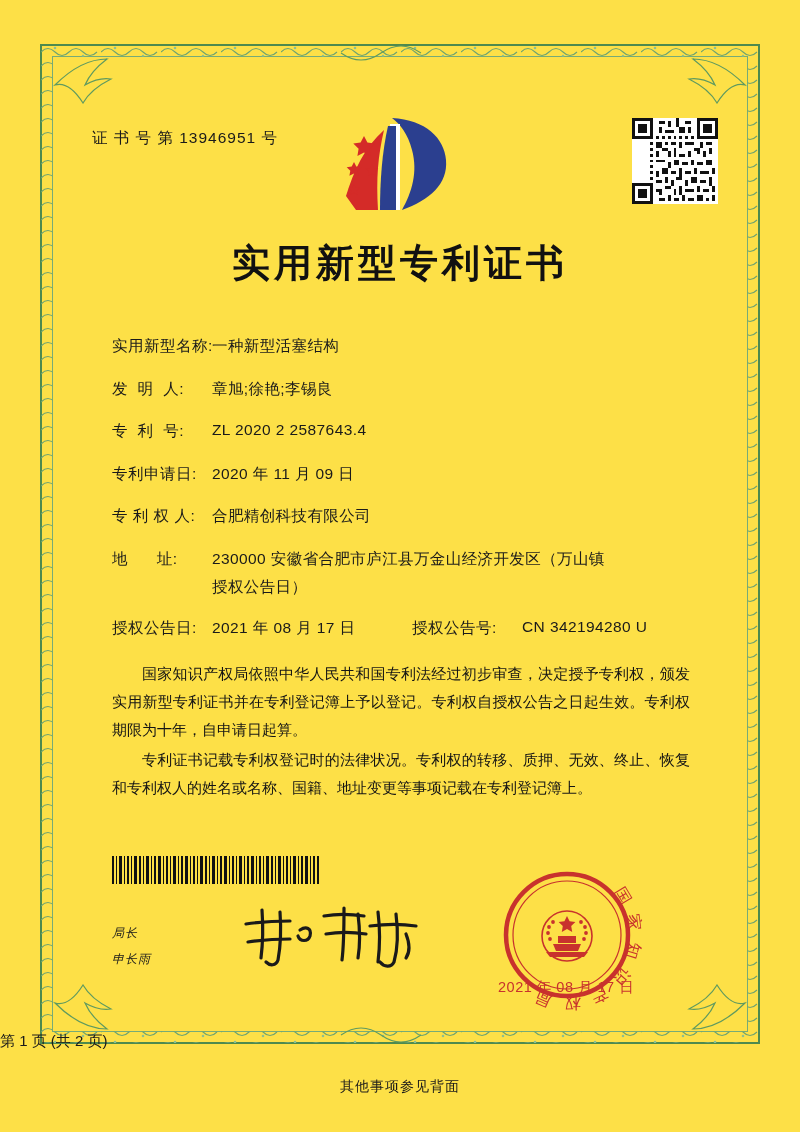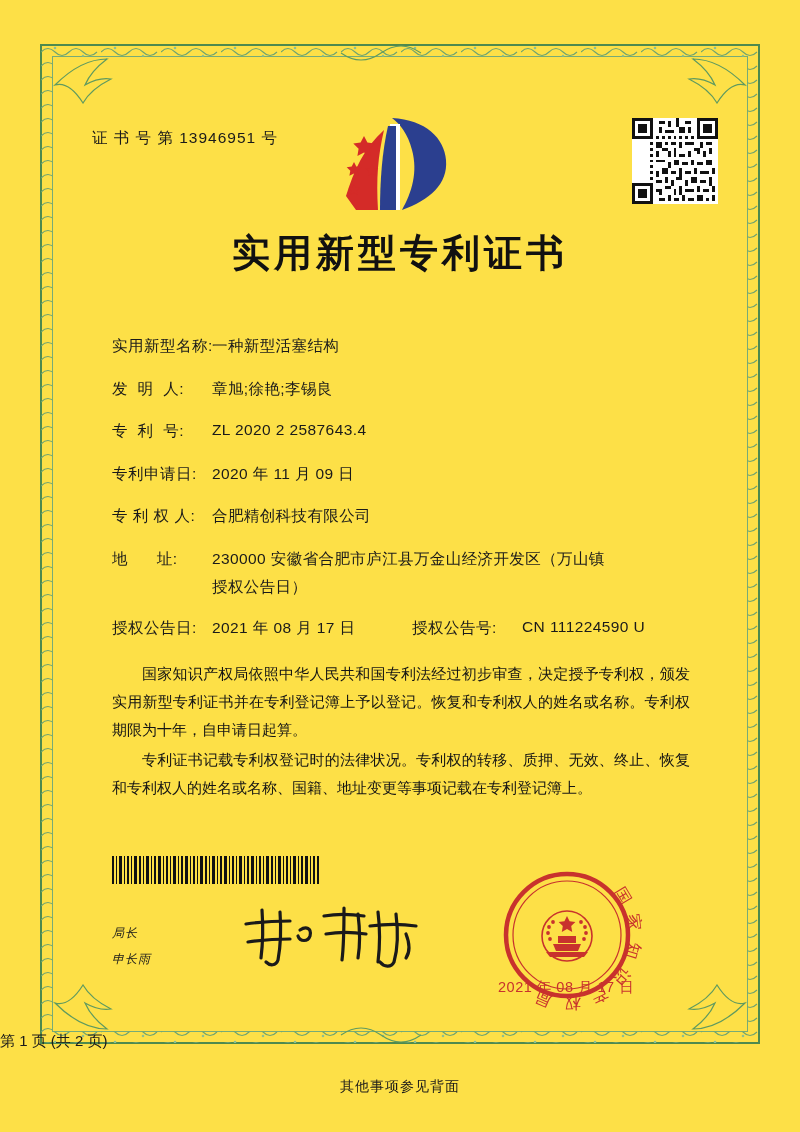--- a/index.html
+++ b/index.html
@@ -72,21 +72,21 @@
     left: 632px;
     top: 118px;
     width: 86px;
     height: 86px;
   }
 
   
   .doc-title {
     position: absolute;
     left: 0;
-    top: 228px;
+    top: 238px;
     width: 800px;
     text-align: center;
     font-size: 38px;
     font-weight: bold;
     letter-spacing: 4px;
     color: #111111;
     font-family: "DejaVu Sans", sans-serif;
   }
 
   
@@ -388,27 +388,27 @@
     <div class="field-row">
       <div class="field-label">地      址:</div>
       <div class="field-value">230000 安徽省合肥市庐江县万金山经济开发区（万山镇</div>
     </div>
     <div class="field-value-2ndline">授权公告日）</div>
 
     <div class="field-row">
       <div class="field-label">授权公告日:</div>
       <div class="field-value" style="flex:0 0 200px;">2021 年 08 月 17 日</div>
       <div class="field-label-2">授权公告号:</div>
-      <div class="field-value-2">CN 111224590 U</div>
+      <div class="field-value-2">CN 342194280 U</div>
     </div>
 
   </div>
 
   <div class="body-text">
-    <p>国家知识产权局依照中华人民共和国专利法经过初步审查，决定授予专利权，颁发实用新型专利证书并在专利登记簿上予以登记。恢复和专利权人的姓名或名称。专利权期限为十年，自申请日起算。</p>
+    <p>国家知识产权局依照中华人民共和国专利法经过初步审查，决定授予专利权，颁发实用新型专利证书并在专利登记簿上予以登记。专利权自授权公告之日起生效。专利权期限为十年，自申请日起算。</p>
     <p>专利证书记载专利权登记时的法律状况。专利权的转移、质押、无效、终止、恢复和专利权人的姓名或名称、国籍、地址变更等事项记载在专利登记簿上。</p>
   </div>
 
   <svg class="barcode" viewBox="0 0 210 28" shape-rendering="crispEdges">
     <g fill="#111111">
       <rect x="0" y="0" width="2" height="28"></rect>
         <rect x="4" y="0" width="1" height="28"></rect>
       <rect x="7" y="0" width="3" height="28"></rect>
         <rect x="12" y="0" width="1" height="28"></rect>
       <rect x="15" y="0" width="2" height="28"></rect>

